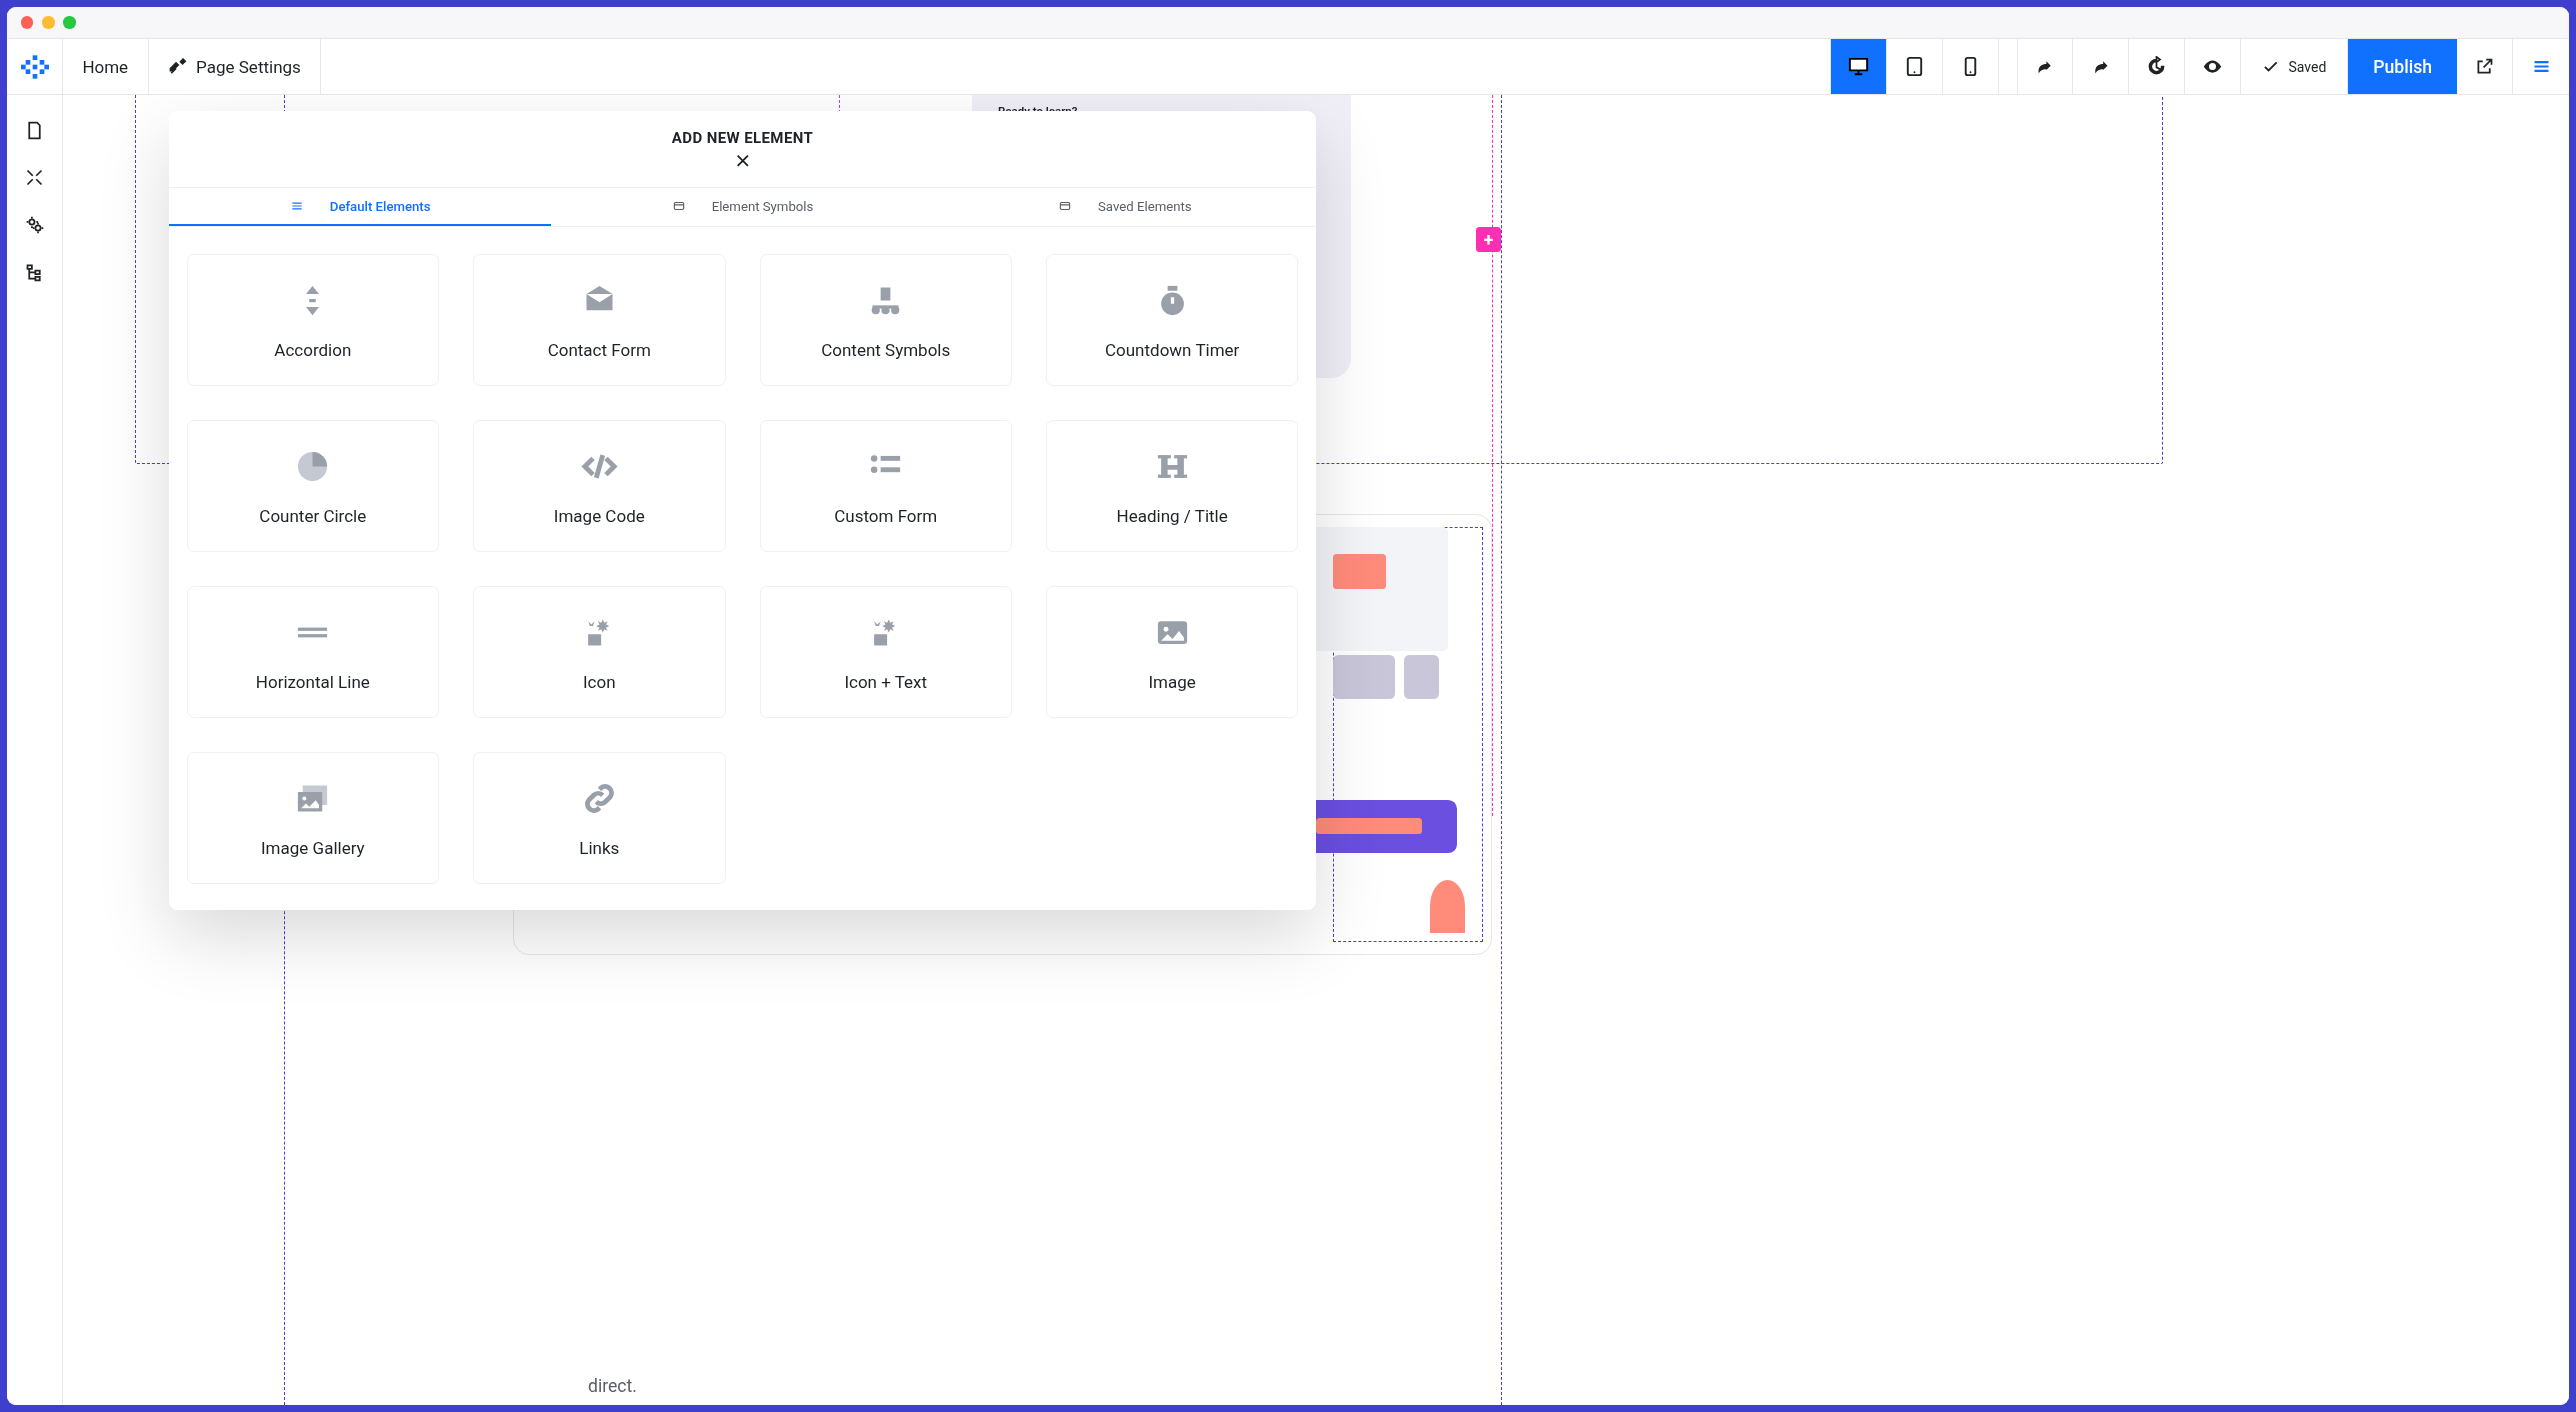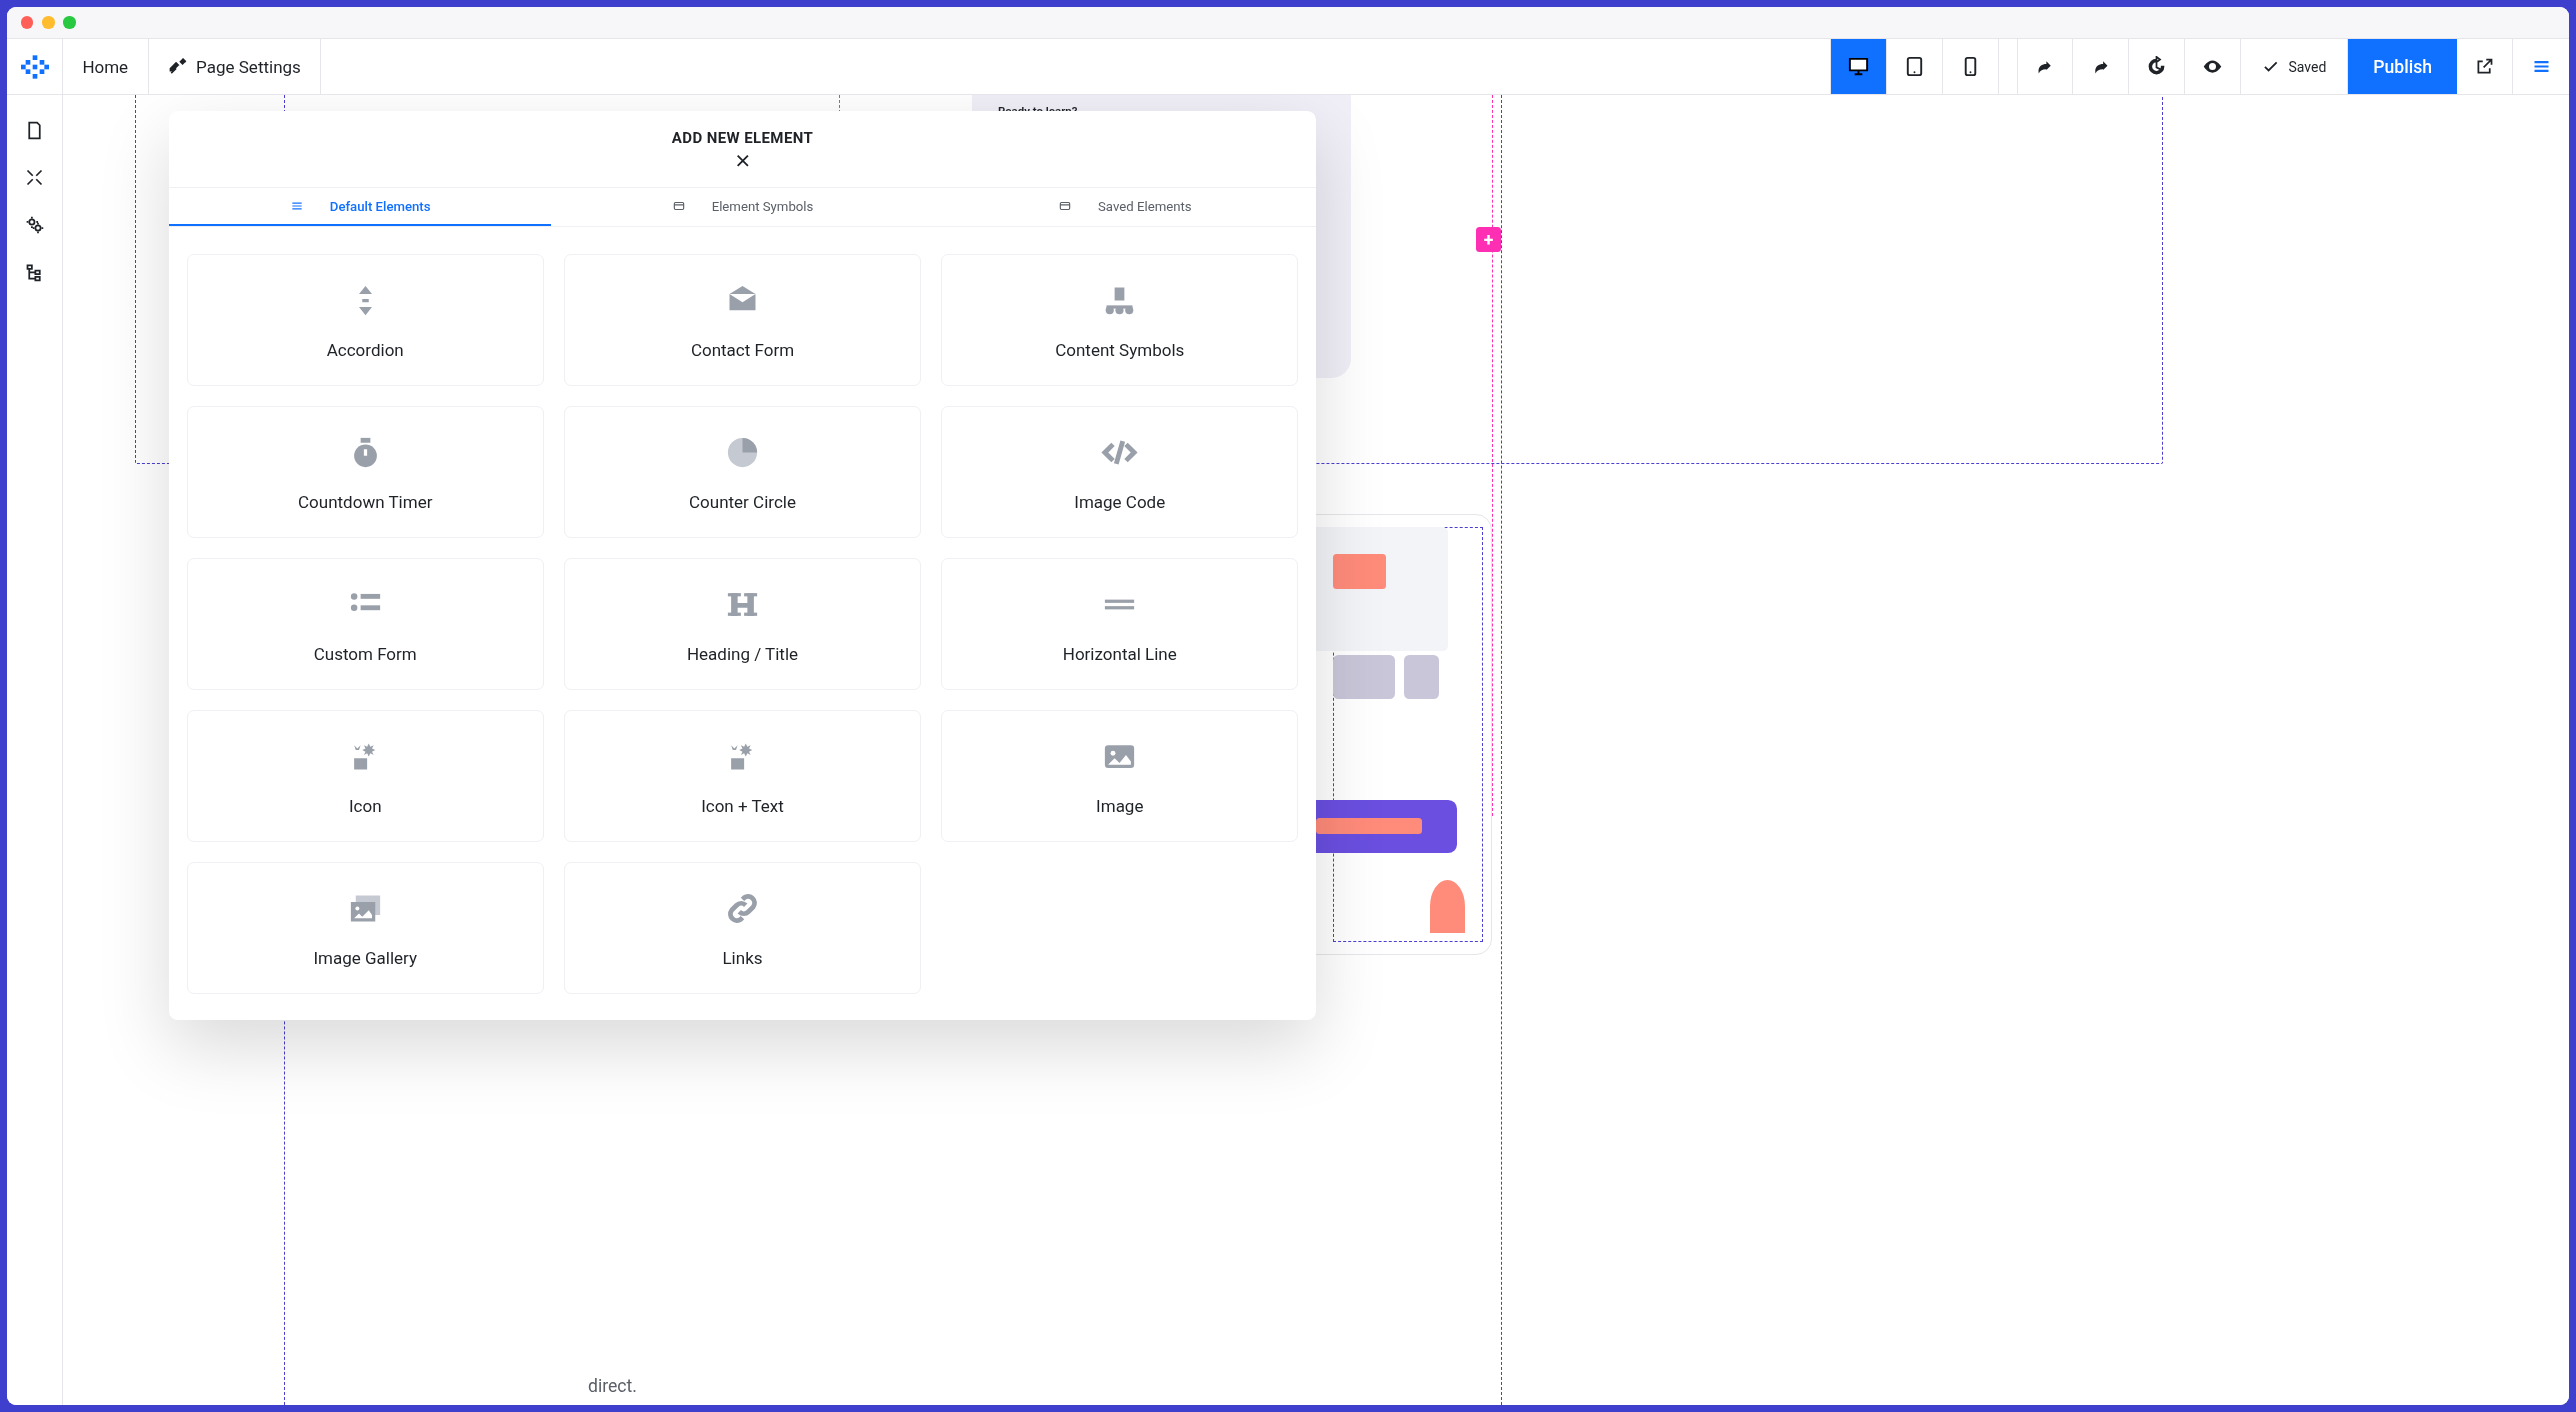--- a/index.html
+++ b/index.html
@@ -306,22 +306,22 @@
 .mtab.active {
   color: #1070ff;
   border-bottom-color: #1070ff;
   font-weight: 500;
 }
 .mtab svg { width: 14px; height: 14px; fill: currentColor; }
 
 .elements-grid {
   padding: 26.5px 17.6px 26.5px;
   display: grid;
-  grid-template-columns: repeat(3, 1fr);
-  gap: 20px;
+  grid-template-columns: repeat(4, 1fr);
+  gap: 34px;
 }
 .elem-card {
   border: 0.9px solid #eef0f3;
   border-radius: 7px;
   height: 132px;
   display: flex;
   flex-direction: column;
   align-items: center;
   justify-content: center;
   gap: 17.6px;

